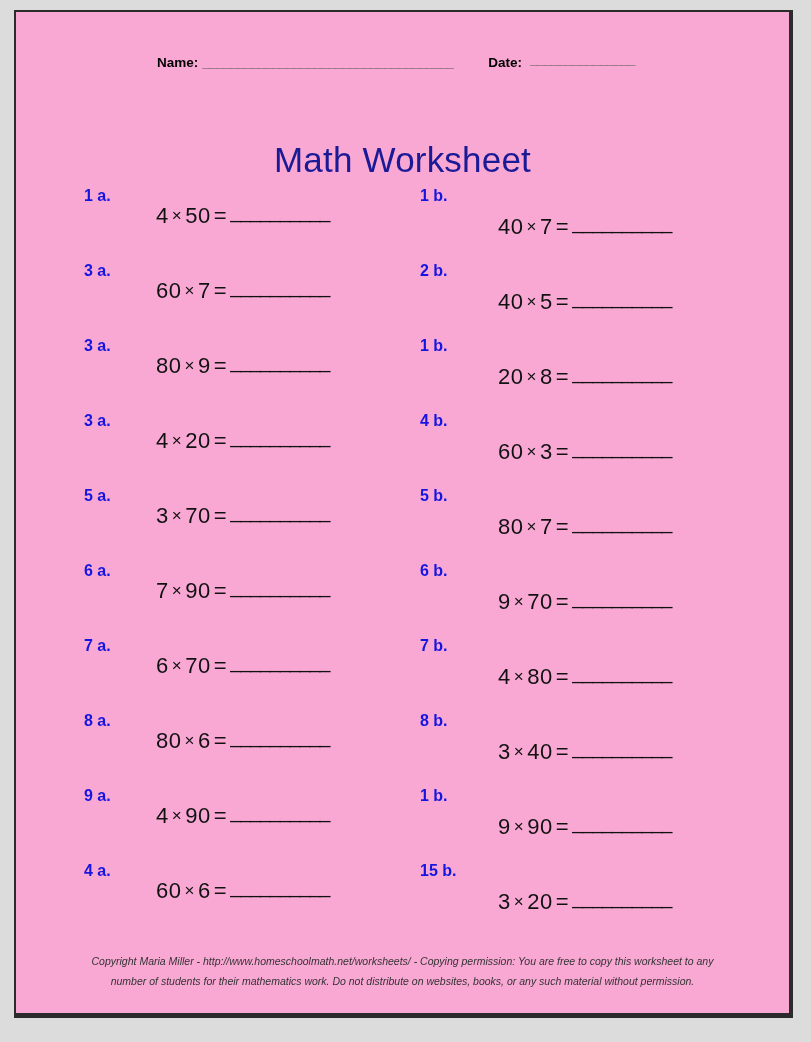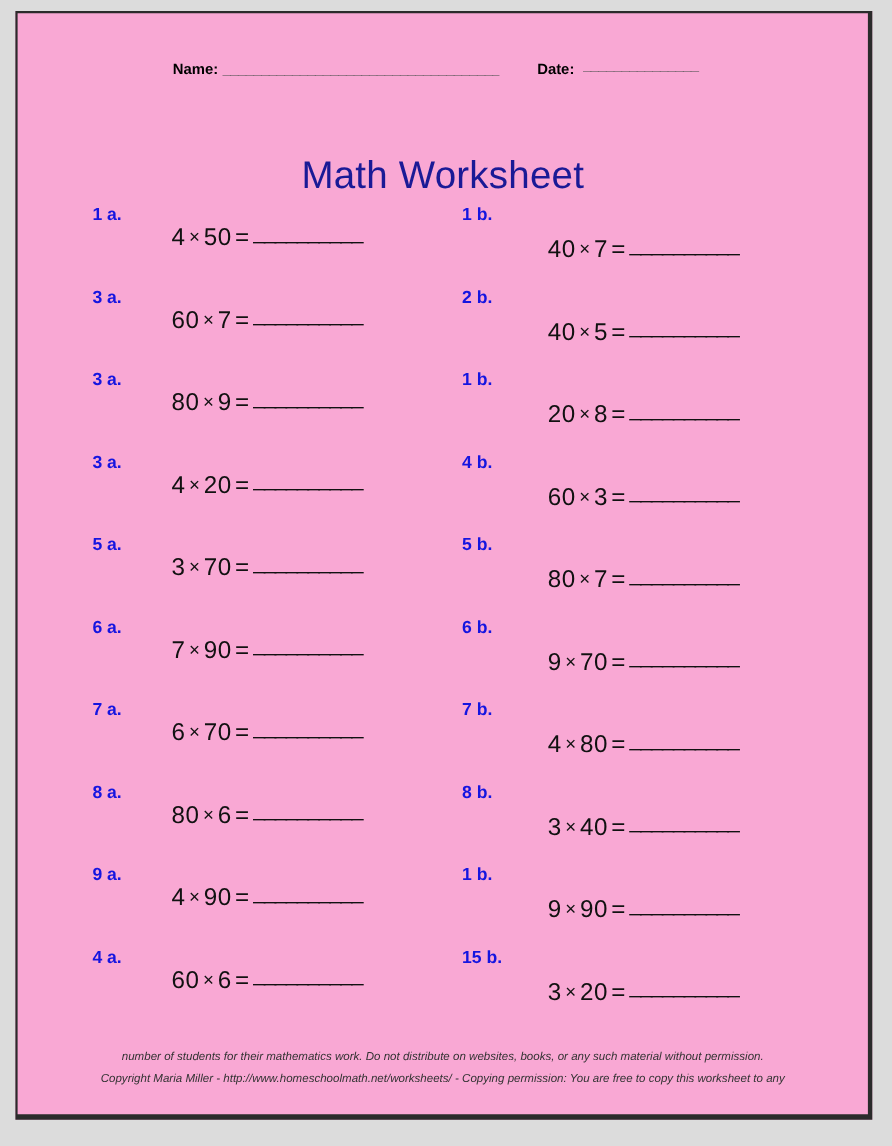--- a/index.html
+++ b/index.html
@@ -260,17 +260,17 @@
           <span class="prob-body"><span>60</span><span class="op">×</span><span>6</span><span class="eq">=</span><span class="blank">__________</span></span>
         </div>
         <div class="cell col-b">
           <span class="prob-label">15 b.</span>
           <span class="prob-body"><span>3</span><span class="op">×</span><span>20</span><span class="eq">=</span><span class="blank">__________</span></span>
         </div>
       </div>
     </div>
 
   <div id="footer">
+    <div>Copyright Maria Miller - http://www.homeschoolmath.net/worksheets/ - Copying permission: You are free to copy this worksheet to any</div>
     <div>number of students for their mathematics work. Do not distribute on websites, books, or any such material without permission.</div>
-    <div>Copyright Maria Miller - http://www.homeschoolmath.net/worksheets/ - Copying permission: You are free to copy this worksheet to any</div>
   </div>
 
 </div>
 
 </body></html>

